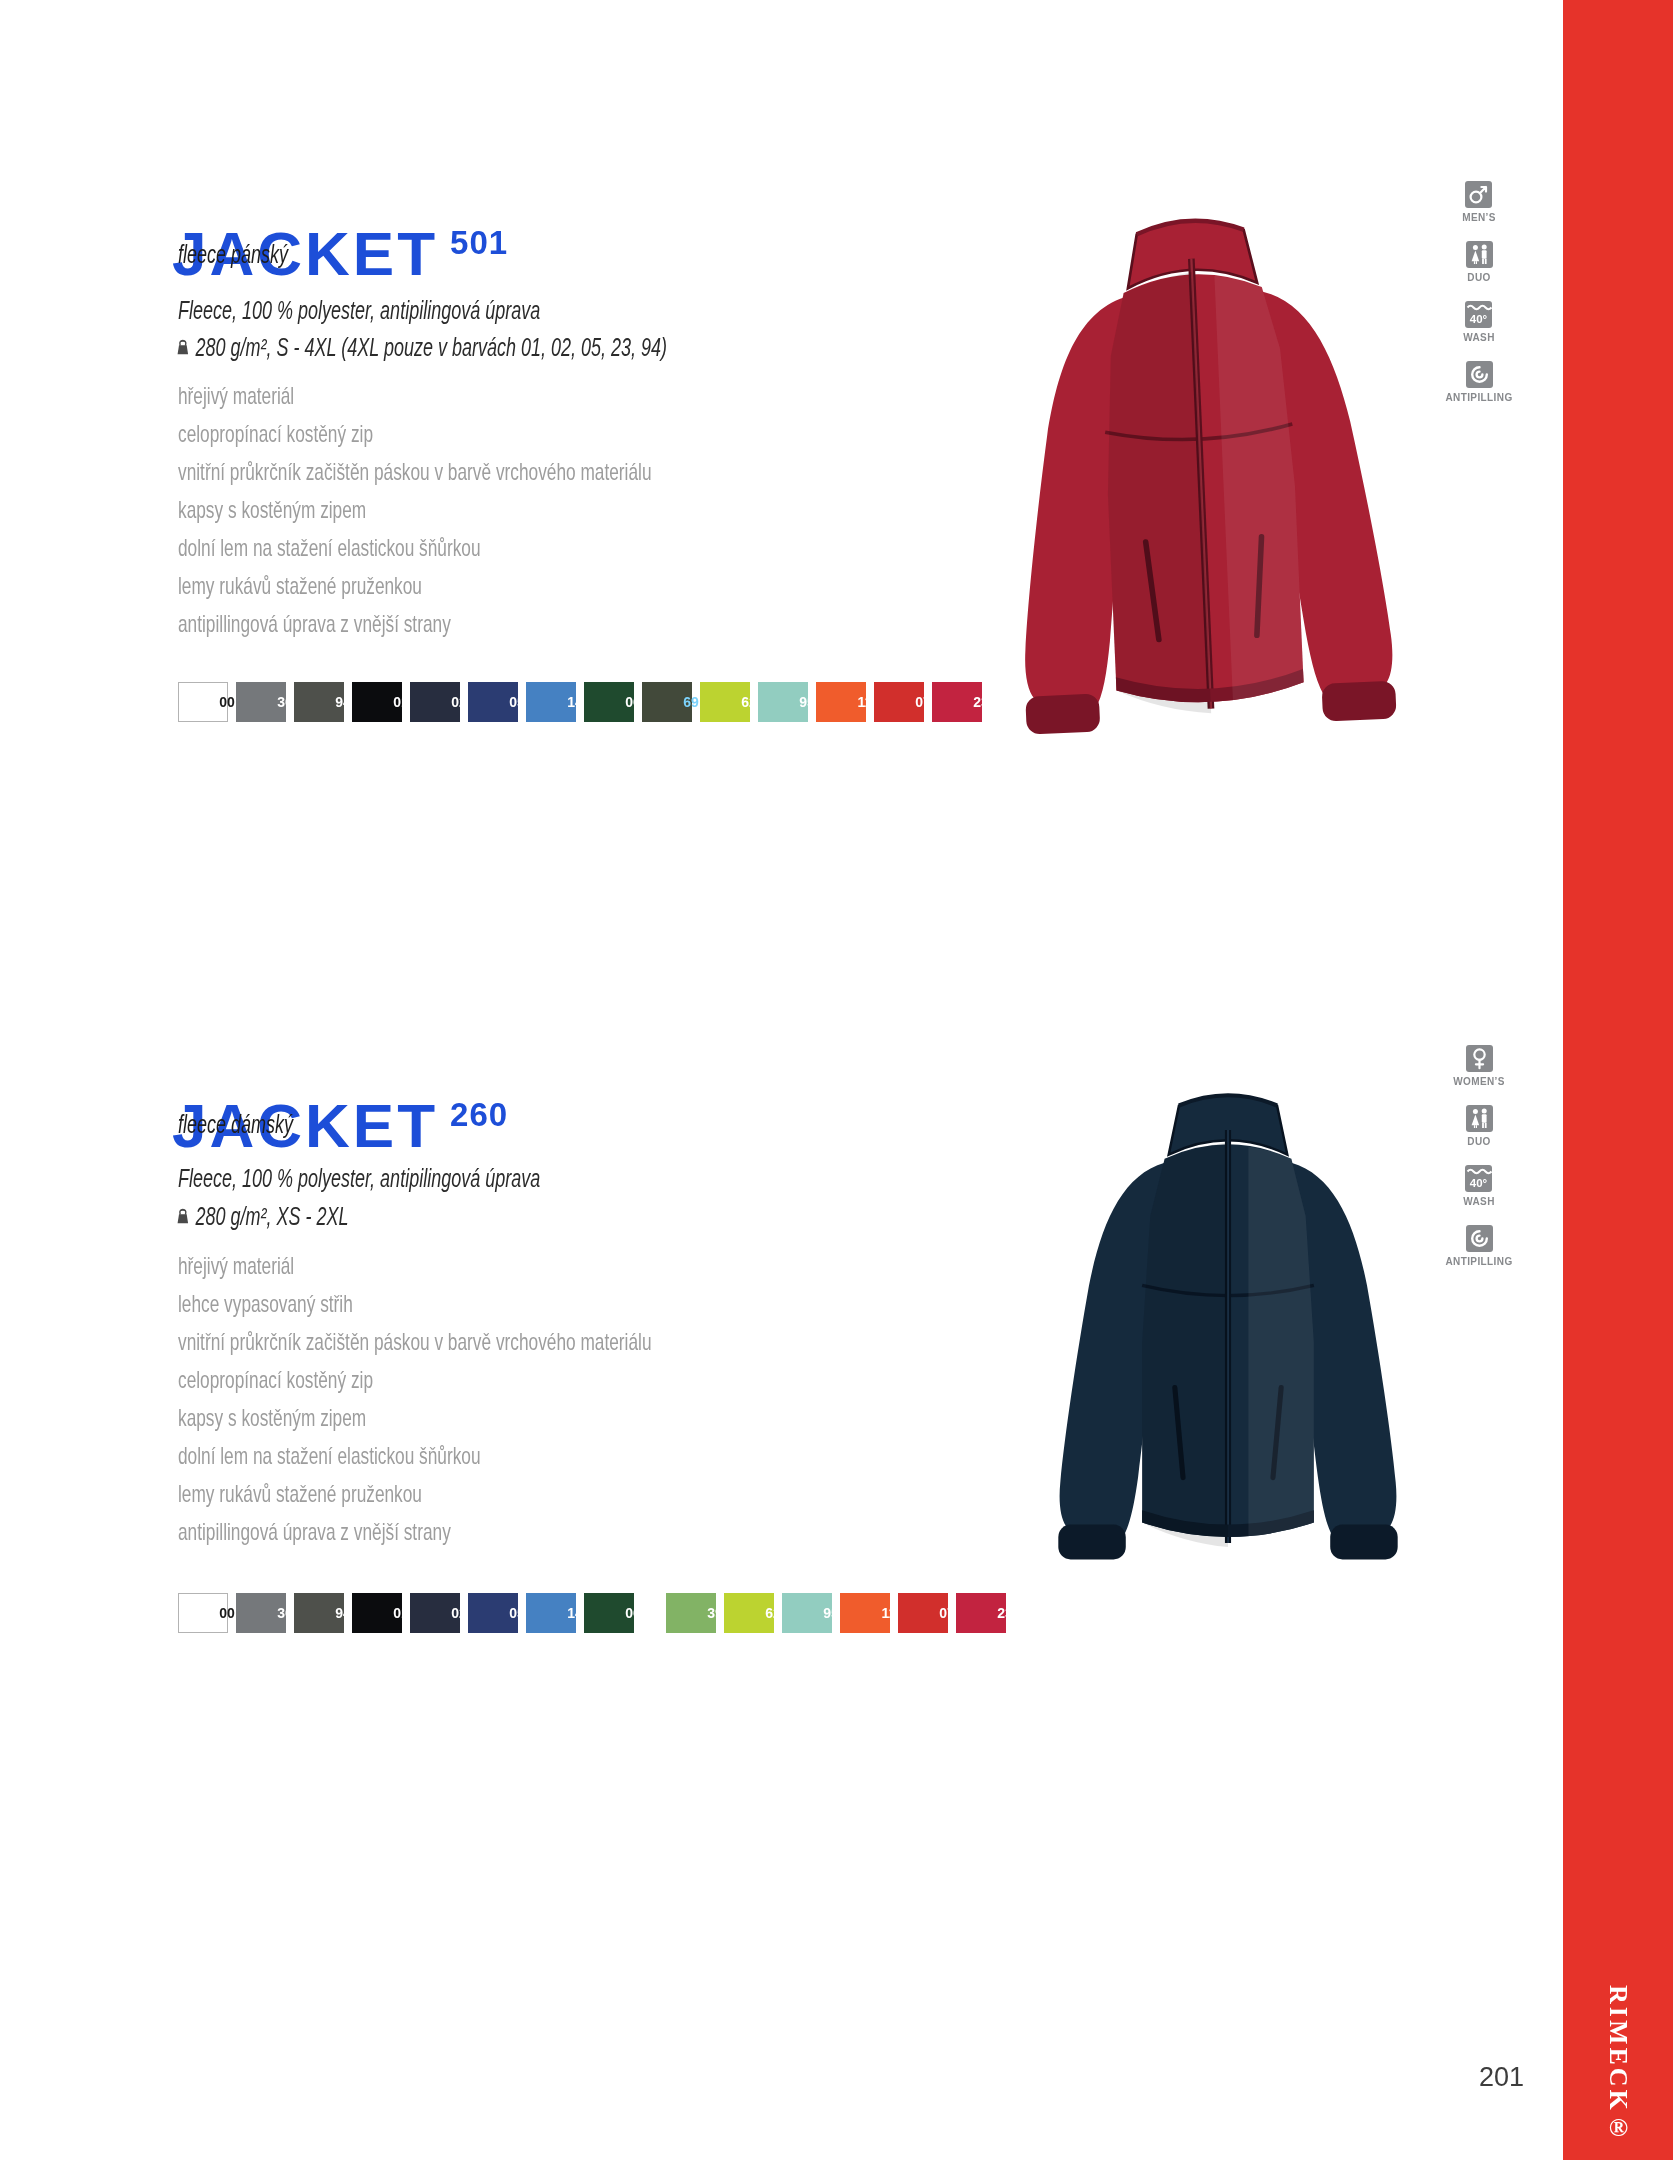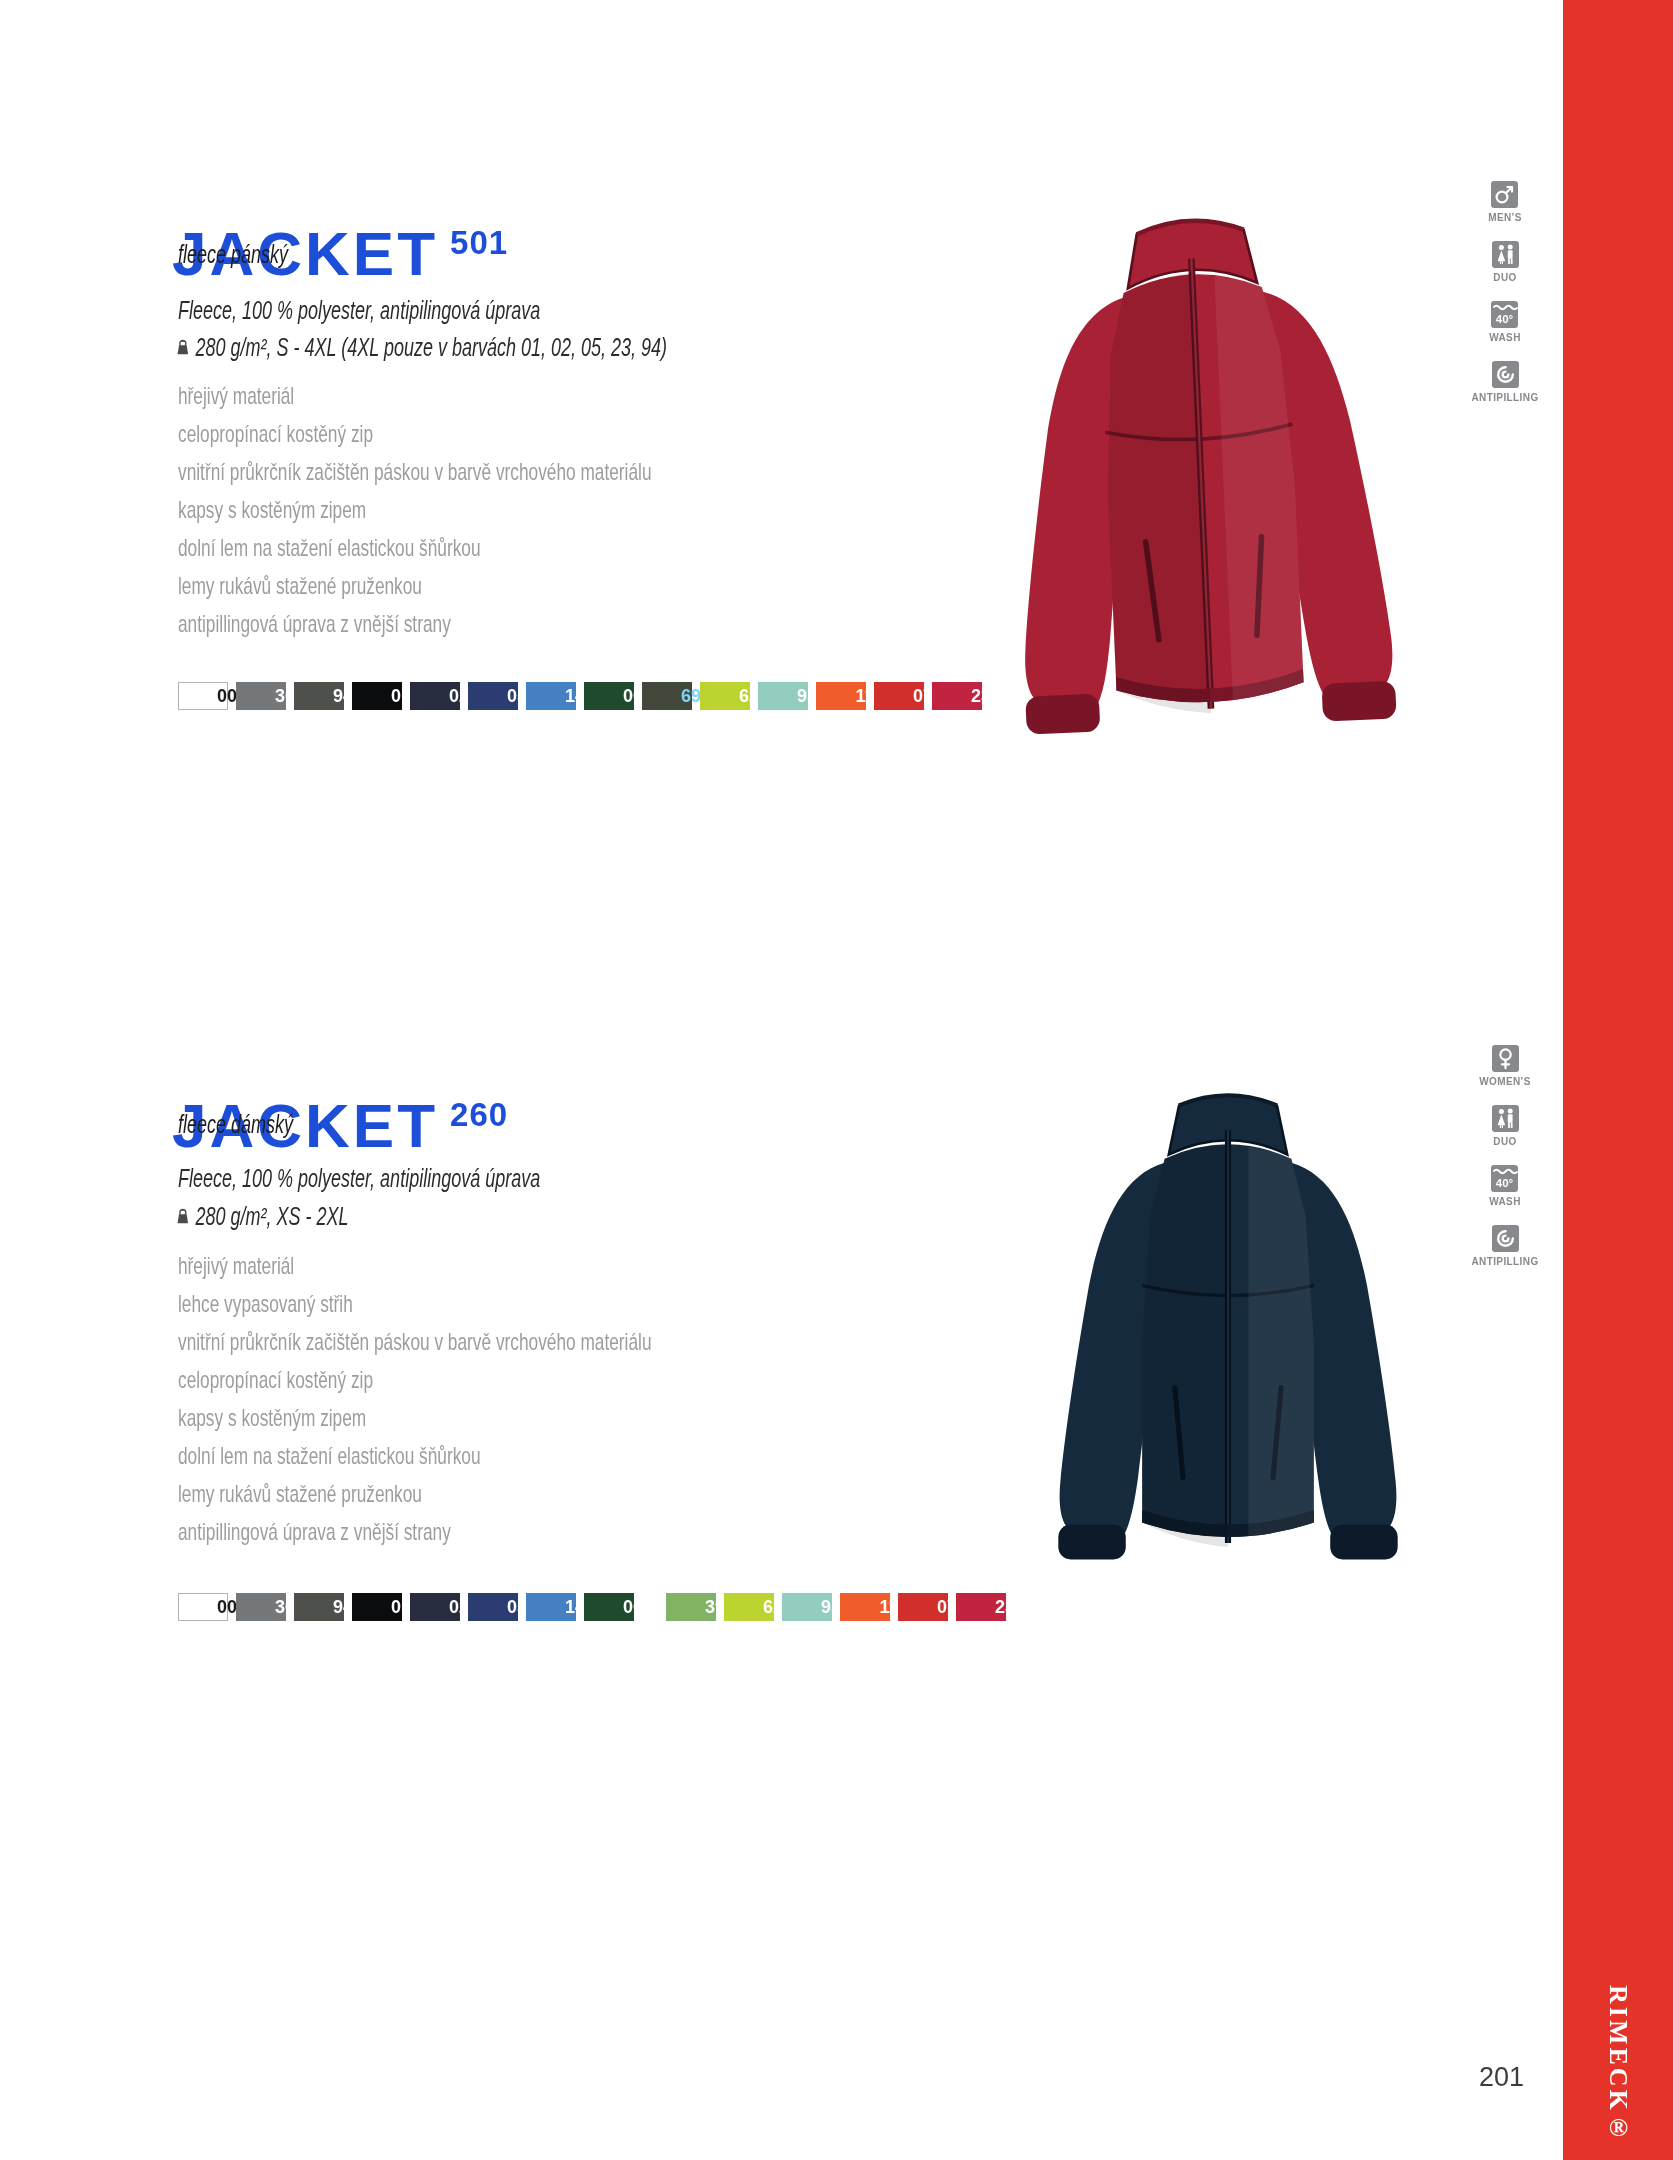--- a/index.html
+++ b/index.html
@@ -26,26 +26,26 @@
   .subtitle { position:absolute; left:178px; font-style:italic; font-size:25px;
     color:#1d1d1d; white-space:nowrap; }
   .material { position:absolute; left:178px; font-style:italic; font-size:25px;
     color:#2b2b2b; white-space:nowrap; }
   .weight { position:absolute; left:176px; display:flex; align-items:center; gap:8px;
     font-style:italic; font-size:25px; color:#2b2b2b; white-space:nowrap; }
   .weight svg { flex:0 0 auto; }
   .features { position:absolute; left:178px; margin:0; padding:0; list-style:none;
     font-size:24px; line-height:38px; color:#9d9d9d; white-space:nowrap; }
   .swatches { position:absolute; left:178px; display:flex; gap:8px; }
-  .sw { width:28px; height:28px; display:flex; align-items:center; justify-content:center;
-    font-size:18px; font-weight:700; color:#fff; border:1px solid transparent; box-sizing:border-box;padding-left:48px; }
+  .sw { width:28px; height:40px; display:flex; align-items:center; justify-content:center;
+    font-size:14px; font-weight:700; color:#fff; border:1px solid transparent; box-sizing:border-box;padding-left:48px; }
 
   
   .icons { position:absolute; left:1446px; width:66px; display:flex; flex-direction:column;
-    align-items:center; gap:18px;margin-left:26px; }
+    align-items:center; gap:18px; }
   .icell { display:flex; flex-direction:column; align-items:center; }
   .ibox { width:27px; height:27px; background:#87898c; border-radius:3px;
     display:flex; align-items:center; justify-content:center; }
   .ibox svg { display:block; }
   .ilabel { margin-top:4px; font-size:10px; font-weight:700; color:#87898c;
     letter-spacing:.4px; white-space:nowrap; }
 
   
   .photo { position:absolute; }
   .photo svg { width:100%; height:100%; }

